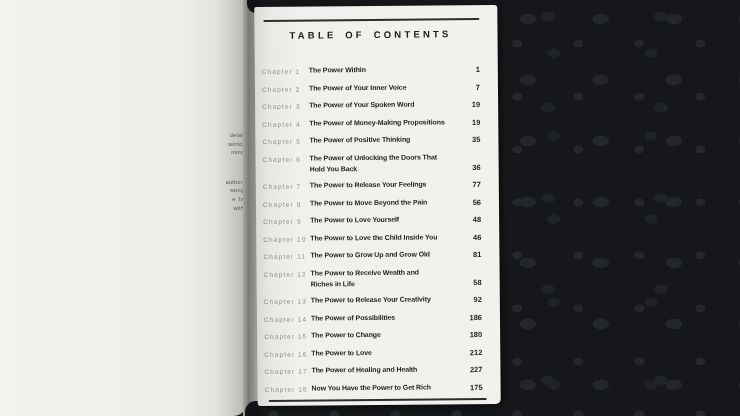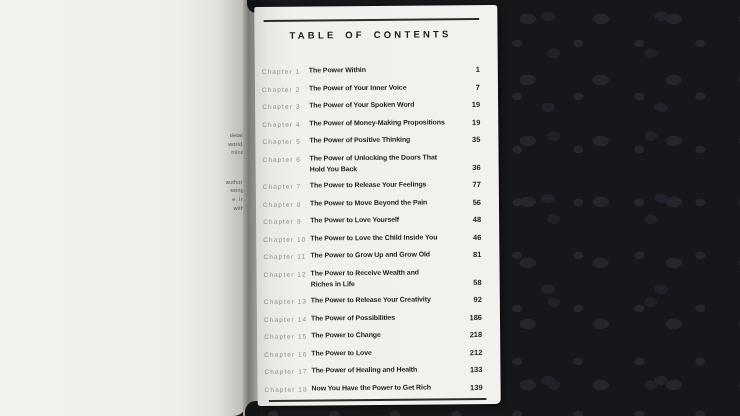--- a/index.html
+++ b/index.html
@@ -205,44 +205,44 @@
               <div>The Power of Possibilities</div>
             </span>
     <span class="chap-page">186</span>
   </div>
 
   <div class="toc-row">
     <span class="chap-label">Chapter 15</span>
     <span class="chap-title">
               <div>The Power to Change</div>
             </span>
-    <span class="chap-page">218</span>
+    <span class="chap-page">180</span>
   </div>
 
   <div class="toc-row">
     <span class="chap-label">Chapter 16</span>
     <span class="chap-title">
               <div>The Power to Love</div>
             </span>
     <span class="chap-page">212</span>
   </div>
 
   <div class="toc-row">
     <span class="chap-label">Chapter 17</span>
     <span class="chap-title">
               <div>The Power of Healing and Health</div>
             </span>
-    <span class="chap-page">133</span>
+    <span class="chap-page">227</span>
   </div>
 
   <div class="toc-row">
     <span class="chap-label">Chapter 18</span>
     <span class="chap-title">
               <div>Now You Have the Power to Get Rich</div>
             </span>
-    <span class="chap-page">139</span>
+    <span class="chap-page">175</span>
   </div>
 </div>
       <div class="rule rule-bottom"></div>
     </div>
   </div>
 
 </div>
 
 </body></html>

